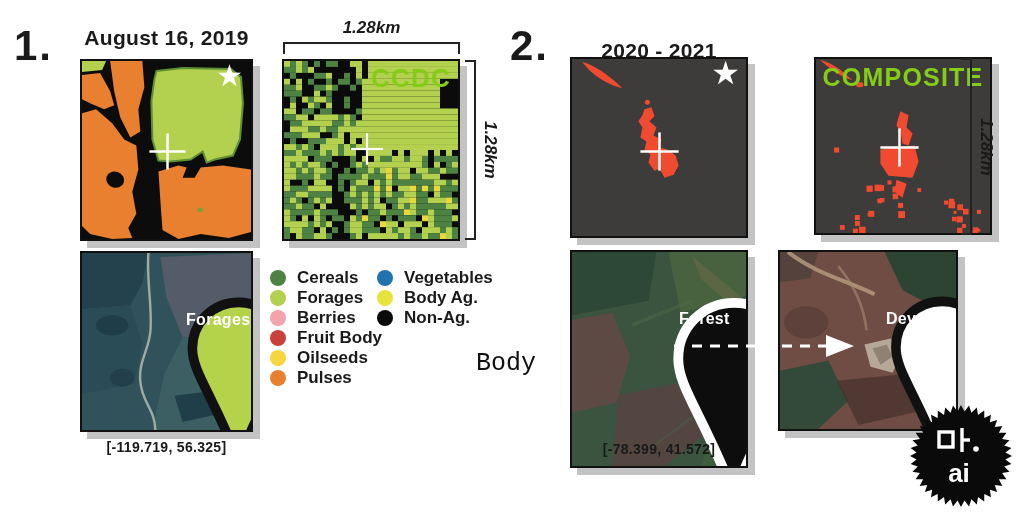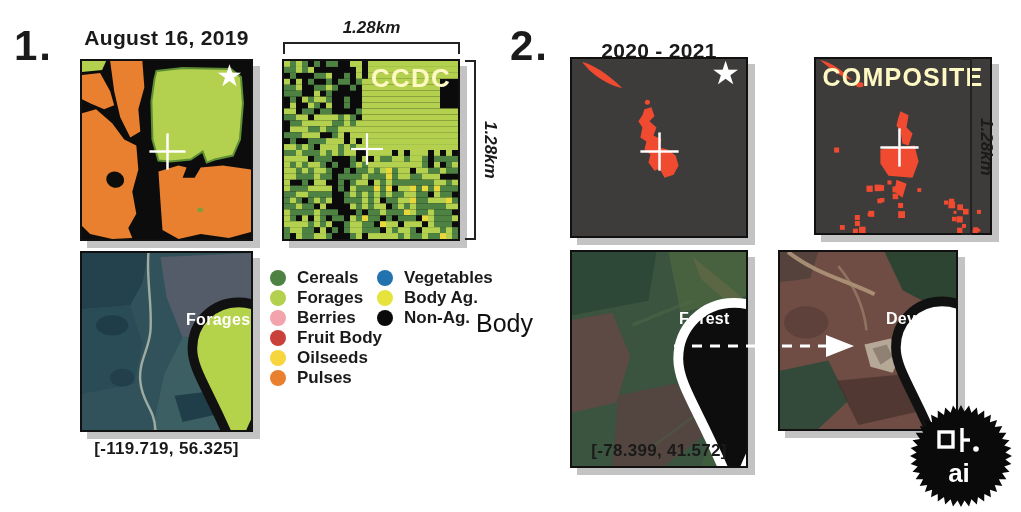--- a/index.html
+++ b/index.html
@@ -4,33 +4,33 @@
 <style>
   html,body{margin:0;padding:0;background:#fff;}
   #fig{position:relative;width:1021px;height:512px;background:#ffffff;overflow:hidden;
        font-family:"Liberation Sans","DejaVu Sans",sans-serif;color:#1a1a1a;}
   .abs{position:absolute;}
   .panel{position:absolute;border:2.5px solid #111;box-sizing:border-box;
          box-shadow:7px 7px 0 0 #c3c3c3;overflow:hidden;}
   .panel svg{display:block;width:100%;height:100%;}
   .idx{font-size:42px;font-weight:bold;letter-spacing:2px;}
   .title{font-size:21px;font-weight:bold;text-align:center;letter-spacing:0.3px;}
-  .maplabel{position:absolute;color:#fef9c3;font-weight:bold;letter-spacing:1.2px;}
+  .maplabel{position:absolute;color:#84cc16;font-weight:bold;letter-spacing:1.2px;}
   .star{position:absolute;color:#ffffff;line-height:1;}
   .scale-label{font-size:17px;font-weight:bold;font-style:italic;text-align:center;}
   .scale-label-v{position:absolute;writing-mode:vertical-rl;font-size:17px;font-weight:bold;
                  font-style:italic;display:flex;align-items:center;justify-content:center;}
-  .coords{font-size:17px;font-weight:bold;text-align:center;letter-spacing:0.3px;}
+  .coords{font-size:14px;font-weight:bold;text-align:center;letter-spacing:0.3px;}
   .pin-label{position:absolute;color:#fff;font-size:16px;font-weight:bold;letter-spacing:0.3px;}
   .legend-col{position:absolute;display:flex;flex-direction:column;gap:4px;}
   .legend-row{display:flex;align-items:center;gap:11px;height:16px;}
   .legend-dot{width:16px;height:16px;border-radius:50%;flex:0 0 16px;}
   .legend-text{font-size:17px;font-weight:bold;white-space:nowrap;}
-  .serif-artifact{position:absolute;font-family:Liberation Sans, sans-serif;
-                  font-size:25px;color:#111;}
+  .serif-artifact{position:absolute;font-family:Liberation Mono, monospace;
+                  font-size:25px;color:#111;margin-top:40px;}
 </style>
 </head>
 <body>
 
 <div id="fig">
 
   <div class="abs idx" style="left:14px;top:22px;">1.</div>
 
   <div class="abs title" style="left:80px;top:26px;width:173px;">August 16, 2019</div>
 

